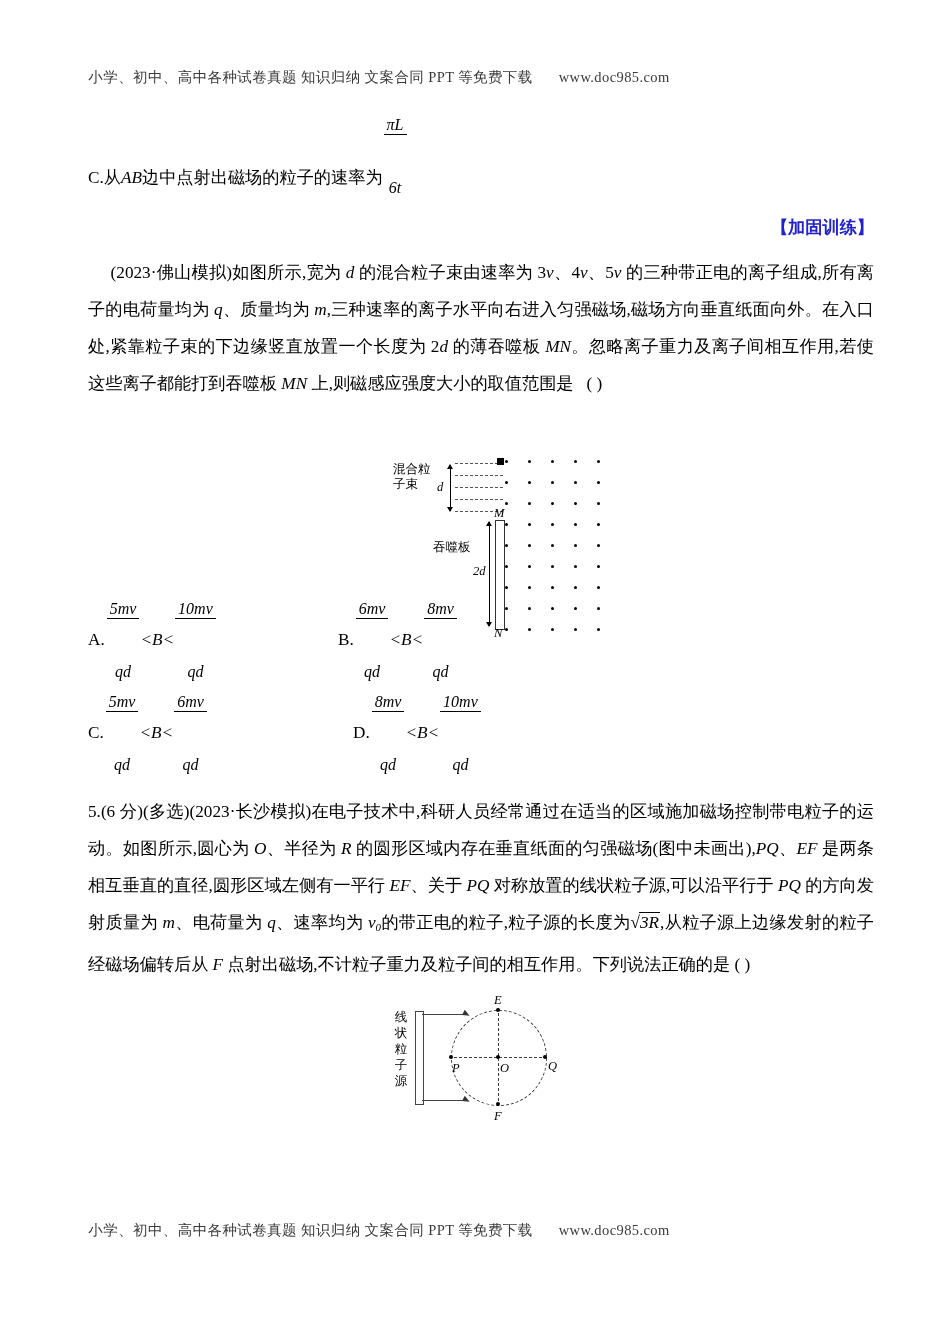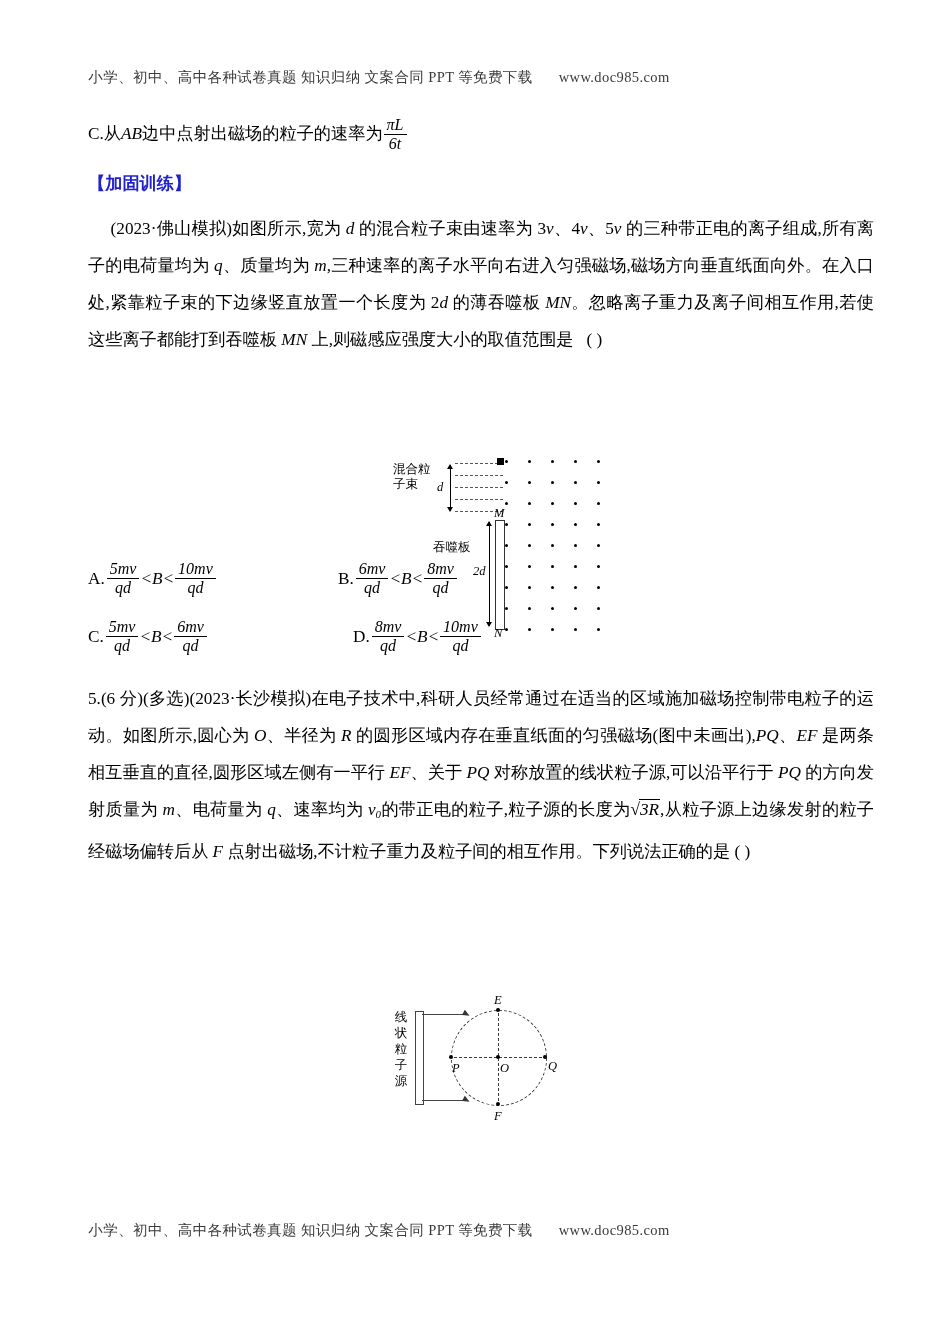--- a/index.html
+++ b/index.html
@@ -83,20 +83,21 @@
   .frac .num {
     display: block;
     padding: 0 3px;
     border-bottom: 1.1px solid #000;
     font-style: italic;
   }
   .frac .den {
     display: block;
     padding: 0 3px;
     font-style: italic;
+    margin-top: 44px;
   }
 
   .blue-head {
     color: #2222cc;
     font-size: 17.2px;
     font-weight: bold;
     font-family: "Liberation Sans", "DejaVu Sans", sans-serif;
     line-height: 34px;
   }
 
@@ -263,21 +264,21 @@
     <span>小学、初中、高中各种试卷真题  知识归纳  文案合同  PPT 等免费下载</span><span class="url">www.doc985.com</span>
   </div>
 
   <div class="content">
 
     <div class="ln">
       <span>C.从</span><i class="m">AB</i><span>边中点射出磁场的粒子的速率为</span><span class="frac"><span class="num">πL</span><span class="den">6t</span></span>
     </div>
 
 
-    <div class="blue-head" style="margin-top:13px;">【加固训练】</div>
+    <div class="blue-head" style="margin-top:13px;text-align:right;">【加固训练】</div>
 
     <div class="para" style="margin-top:10px;">
       <span class="indent" style="display:inline;">&nbsp;&nbsp;&nbsp;&nbsp;&nbsp;</span><span>(2023·佛山模拟)</span><span>如图所示,宽为 <i class="m">d</i> 的混合粒子束由速率为 3<i class="m">v</i>、4<i class="m">v</i>、5<i class="m">v</i> 的三种带正电的离子组成,所有离子的电荷量均为 <i class="m">q</i>、质量均为 <i class="m">m</i>,三种速率的离子水平向右进入匀强磁场,磁场方向垂直纸面向外。在入口处,紧靠粒子束的下边缘竖直放置一个长度为 2<i class="m">d</i> 的薄吞噬板 <i class="m">MN</i>。忽略离子重力及离子间相互作用,若使这些离子都能打到吞噬板 <i class="m">MN</i> 上,则磁感应强度大小的取值范围是</span>&nbsp;&nbsp;&nbsp;<span class="paren">(     )</span>
     </div>
 
     <div style="height:200px;"></div>
 
     <div class="choice-row" style="margin-top:-2px;">
       <div class="choice-cell" style="width:250px;">
         <span class="lbl">A.</span>

